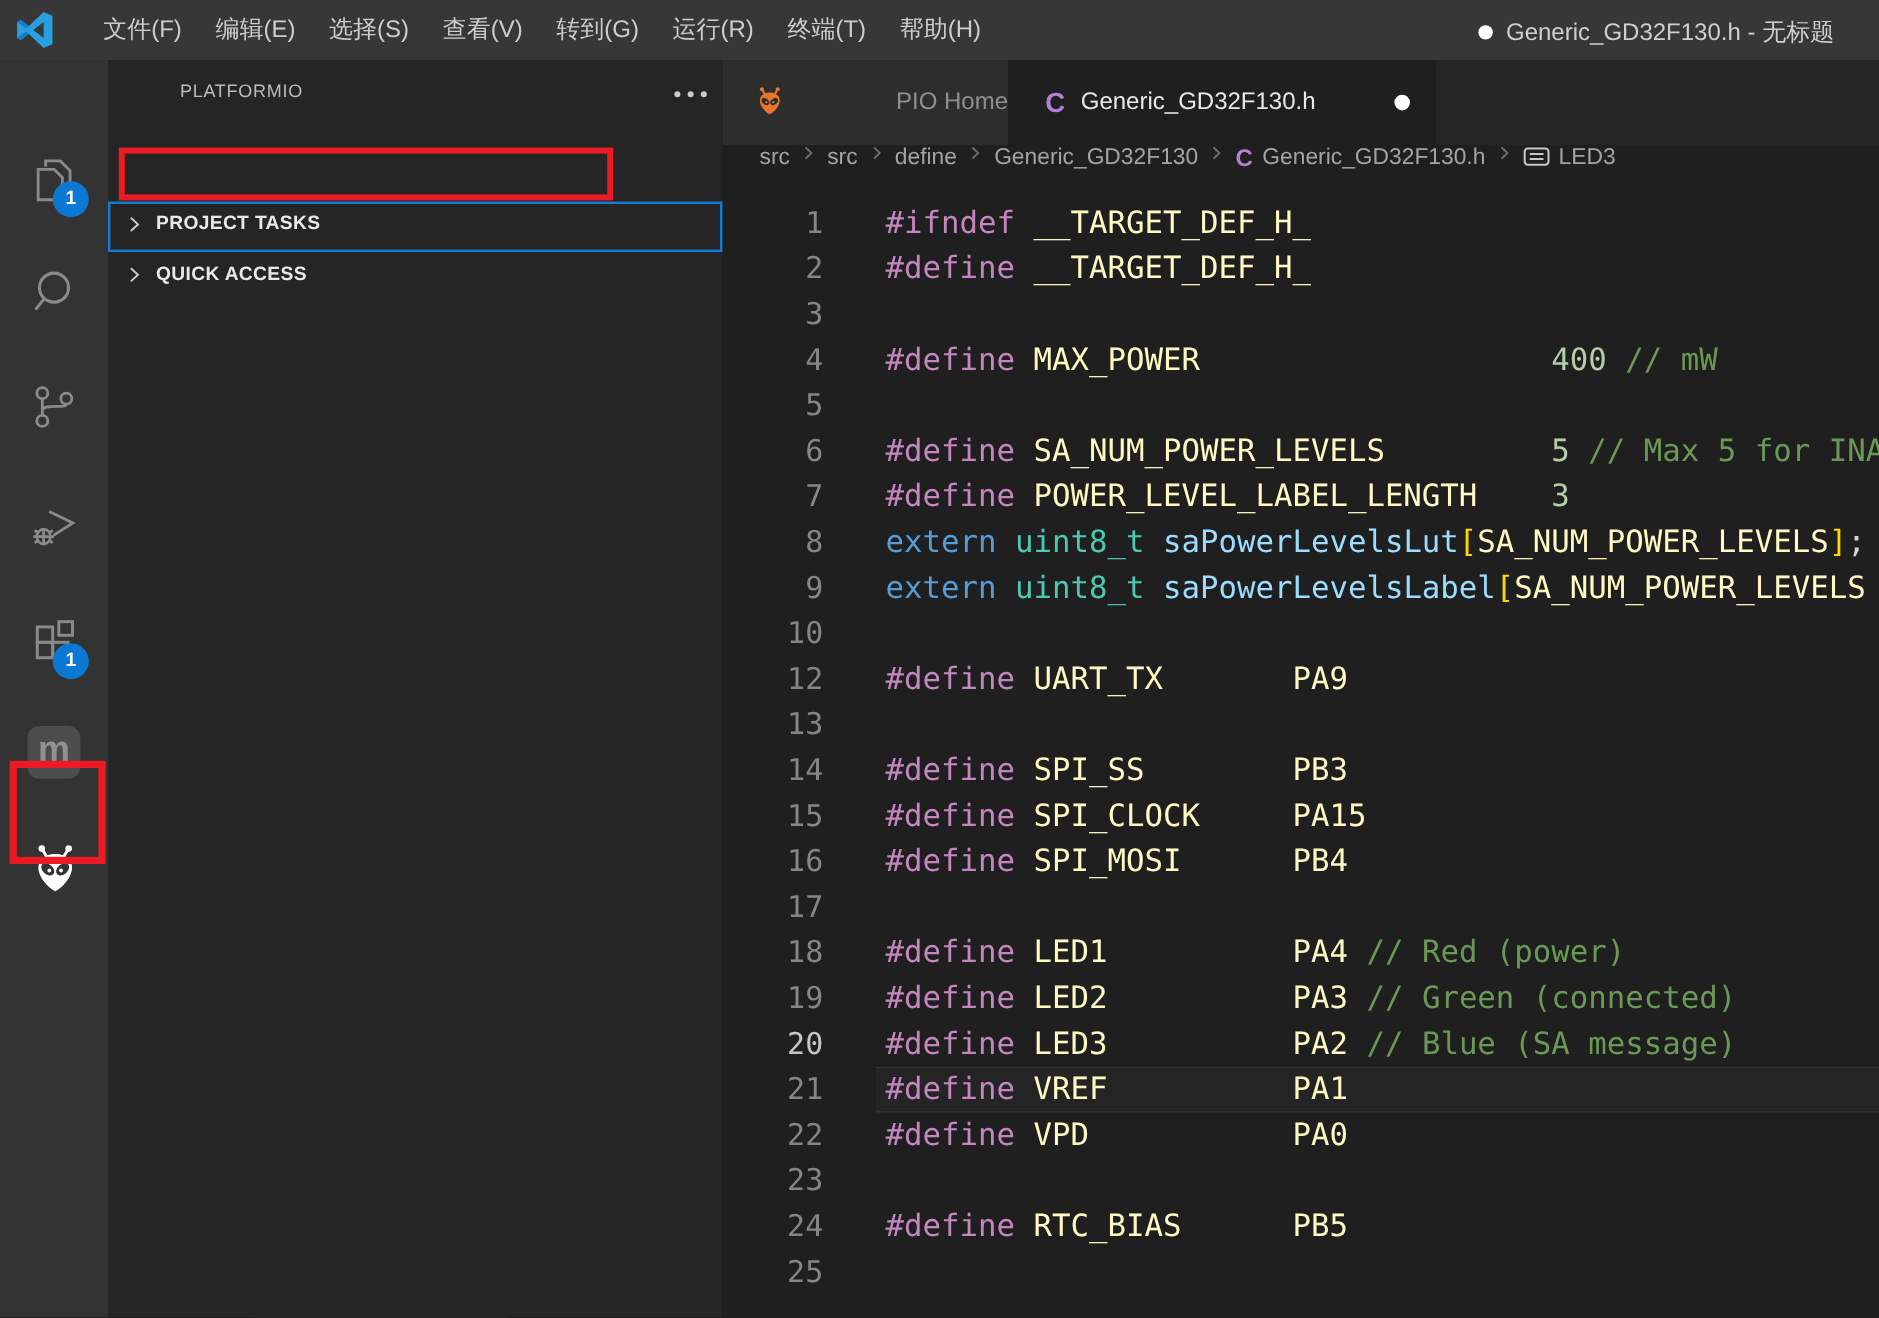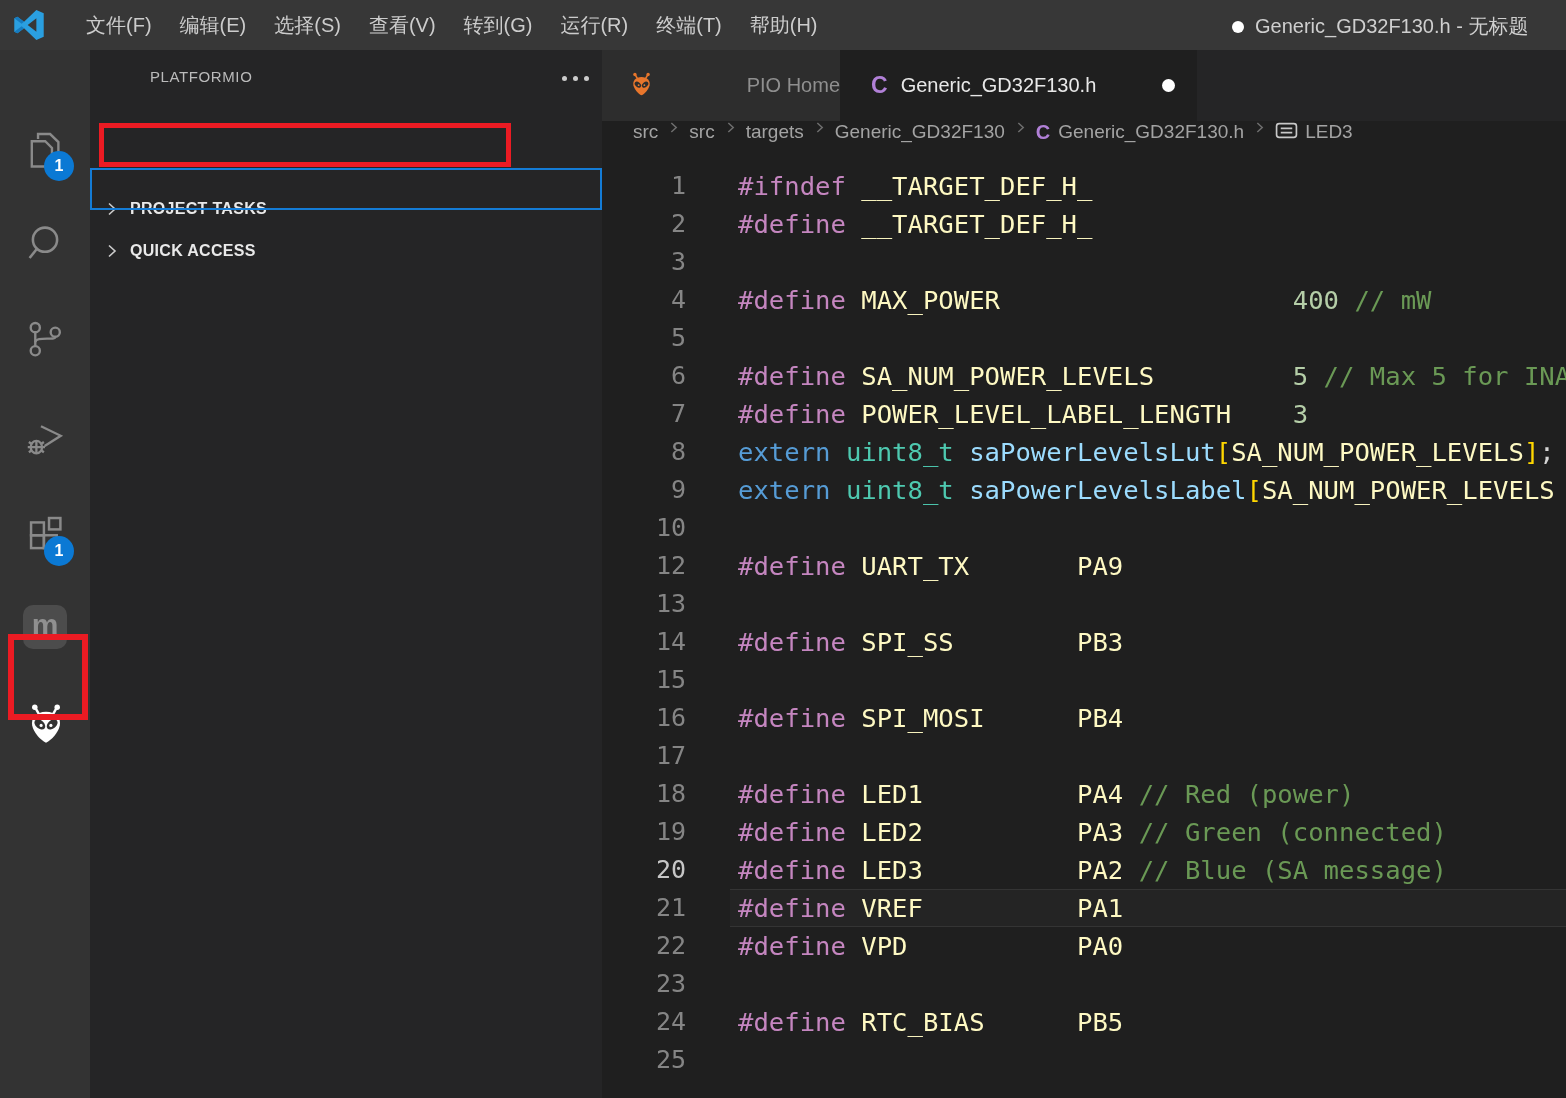--- a/index.html
+++ b/index.html
@@ -33,21 +33,21 @@
 
   
   .sidebar { position:absolute; left:90px; top:50px; width:512px; height:1048px;
              background:#252526; z-index:3; }
   .sb-header { position:absolute; left:0; top:0; width:512px; height:58px;margin-left:20px; }
   .sb-title { position:absolute; left:40px; top:18px; color:#bbbbbb; font-size:15px;
               letter-spacing:0.6px; }
   .sb-more { position:absolute; left:452px; top:26px; display:flex; gap:6px; }
   .sb-more i { width:5px; height:5px; border-radius:50%; background:#cccccc; display:block; }
   .sb-row { position:absolute; left:0; width:512px; height:40px; display:flex;
-            align-items:flex-end; }
+            align-items:flex-start; }
   .sb-row .chev { margin-left:13px; width:18px; height:18px; }
   .sb-row .lbl { margin-left:9px; color:#e9e9e9; font-weight:700; font-size:16px;
                  letter-spacing:0.3px; }
 
   
   .red-box { position:absolute; border:5px solid #eb1b23; background:transparent; z-index:60; }
   .red-box.thick { border-width:6px; }
   .blue-box { position:absolute; border:2px solid #147cd6; background:transparent; z-index:55; }
 
   
@@ -244,21 +244,21 @@
           <svg width="13" height="13" viewBox="0 0 12 12" fill="none" stroke="#6e6e6e" stroke-width="1.4">
             <path d="M4 1.8 L8.5 6 L4 10.2"></path>
           </svg>
         </span>
       <span class="bc-item">src</span>
       <span class="bc-sep">
           <svg width="13" height="13" viewBox="0 0 12 12" fill="none" stroke="#6e6e6e" stroke-width="1.4">
             <path d="M4 1.8 L8.5 6 L4 10.2"></path>
           </svg>
         </span>
-      <span class="bc-item">targets</span>
+      <span class="bc-item">define</span>
       <span class="bc-sep">
           <svg width="13" height="13" viewBox="0 0 12 12" fill="none" stroke="#6e6e6e" stroke-width="1.4">
             <path d="M4 1.8 L8.5 6 L4 10.2"></path>
           </svg>
         </span>
       <span class="bc-item">Generic_GD32F130</span>
       <span class="bc-sep">
           <svg width="13" height="13" viewBox="0 0 12 12" fill="none" stroke="#6e6e6e" stroke-width="1.4">
             <path d="M4 1.8 L8.5 6 L4 10.2"></path>
           </svg>
@@ -329,20 +329,21 @@
           <div class="crow">
             <span class="lnum">13</span>
             <span class="ltext"></span>
           </div>
           <div class="crow">
             <span class="lnum">14</span>
             <span class="ltext"><span class="tk-dir">#define</span><span class="tk-plain"> </span><span class="tk-macro">SPI_SS</span><span class="tk-plain">        </span><span class="tk-macro">PB3</span></span>
           </div>
           <div class="crow">
             <span class="lnum">15</span>
+            <span class="ltext"><span class="tk-dir">#define</span><span class="tk-plain"> </span><span class="tk-macro">SPI_CLOCK</span><span class="tk-plain">     </span><span class="tk-macro">PA15</span></span>
           </div>
           <div class="crow">
             <span class="lnum">16</span>
             <span class="ltext"><span class="tk-dir">#define</span><span class="tk-plain"> </span><span class="tk-macro">SPI_MOSI</span><span class="tk-plain">      </span><span class="tk-macro">PB4</span></span>
           </div>
           <div class="crow">
             <span class="lnum">17</span>
             <span class="ltext"></span>
           </div>
           <div class="crow">

